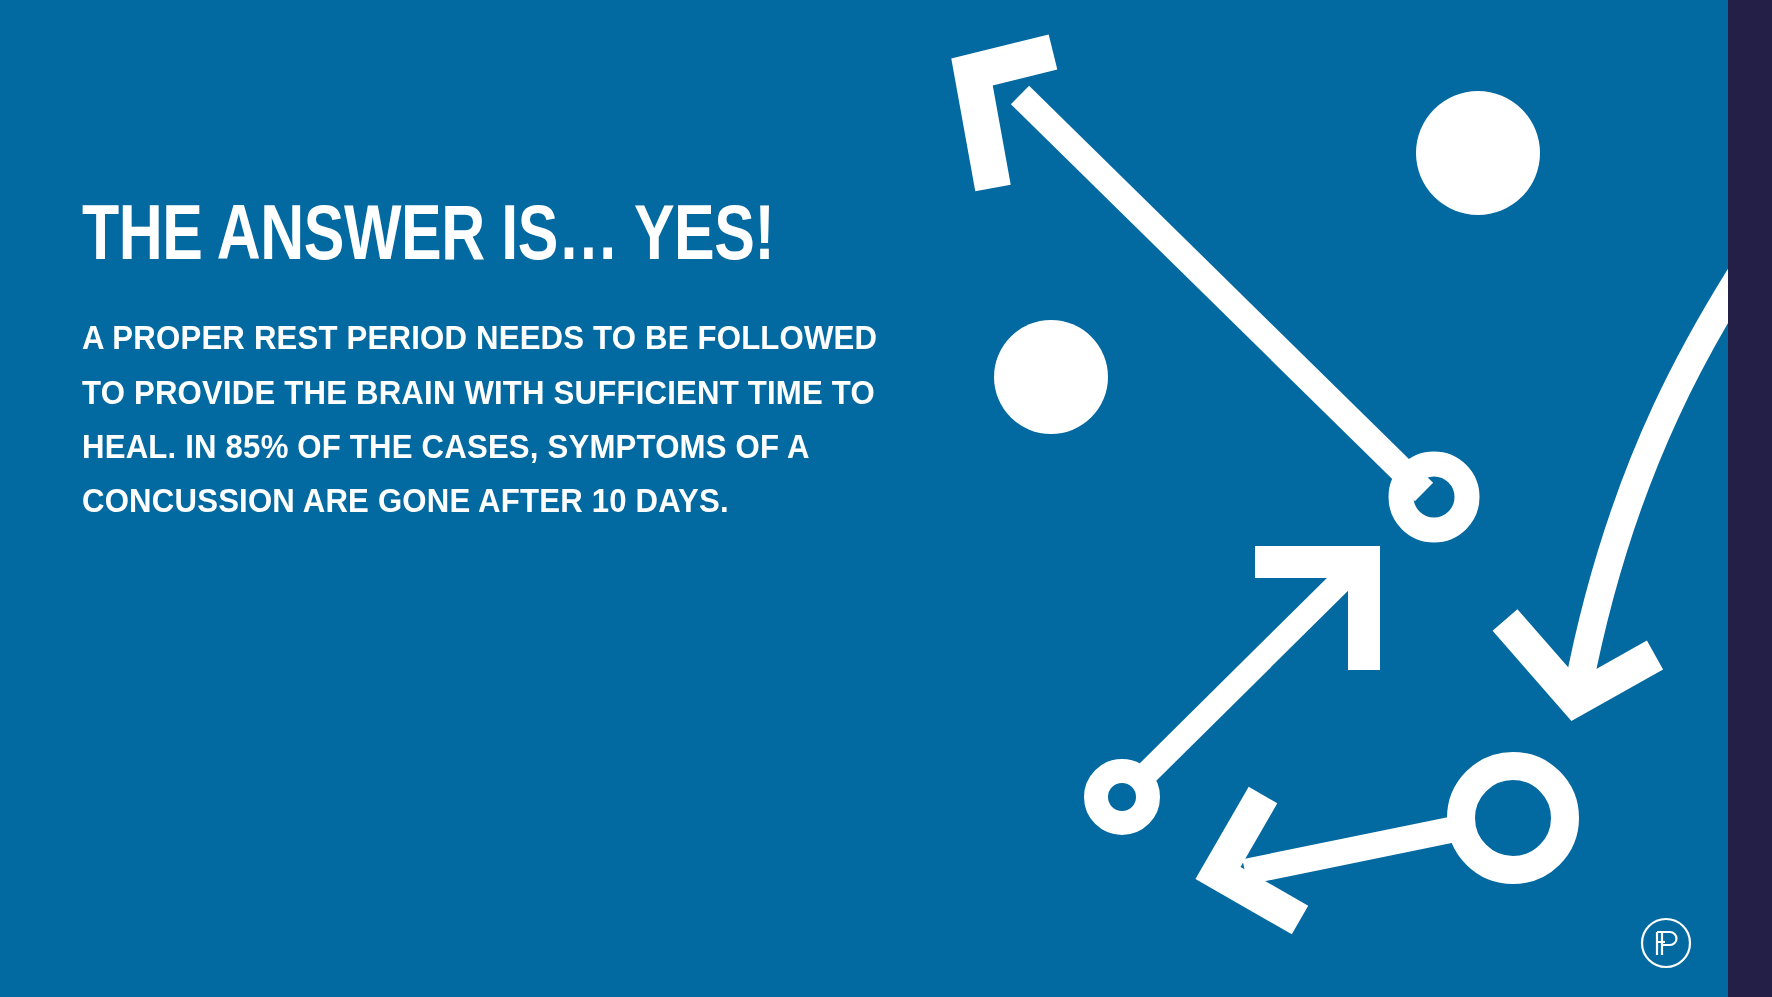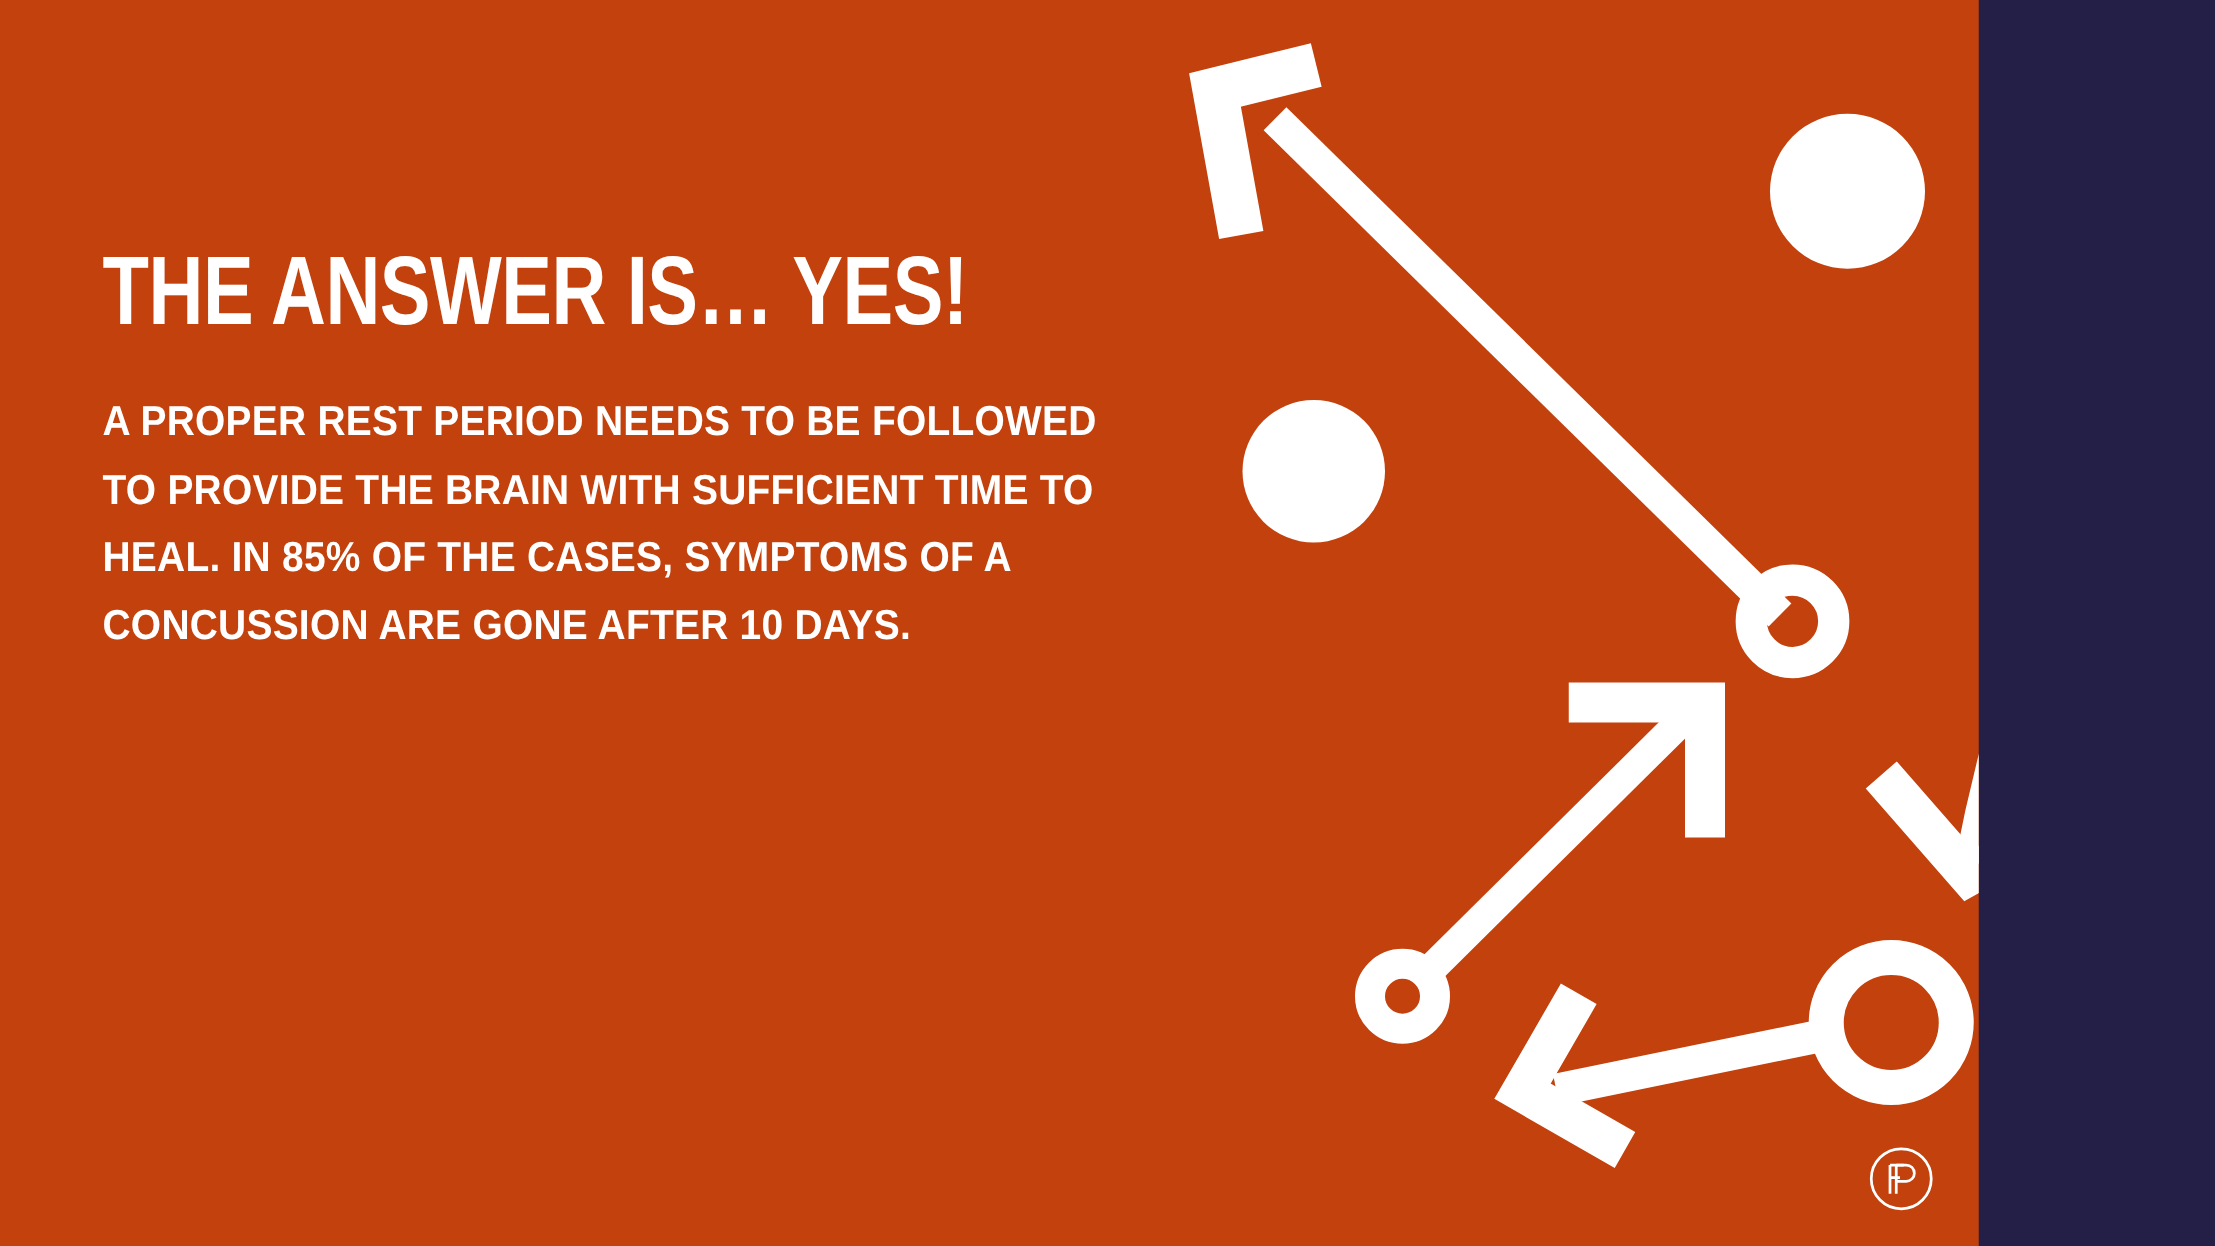--- a/index.html
+++ b/index.html
@@ -7,23 +7,23 @@
     margin: 0;
     padding: 0;
     background: #231f47;
   }
   body {
     font-family: "Liberation Sans", sans-serif;
   }
 
   .slide {
     position: relative;
-    width: 1583px;
+    width: 1728px;
     height: 997px;
-    background: #c2410c;
+    background: #0369a1;
     overflow: hidden;
   }
 
   
   .graphics {
     position: absolute;
     inset: 0;
     width: 1772px;
     height: 997px;
     pointer-events: none;

